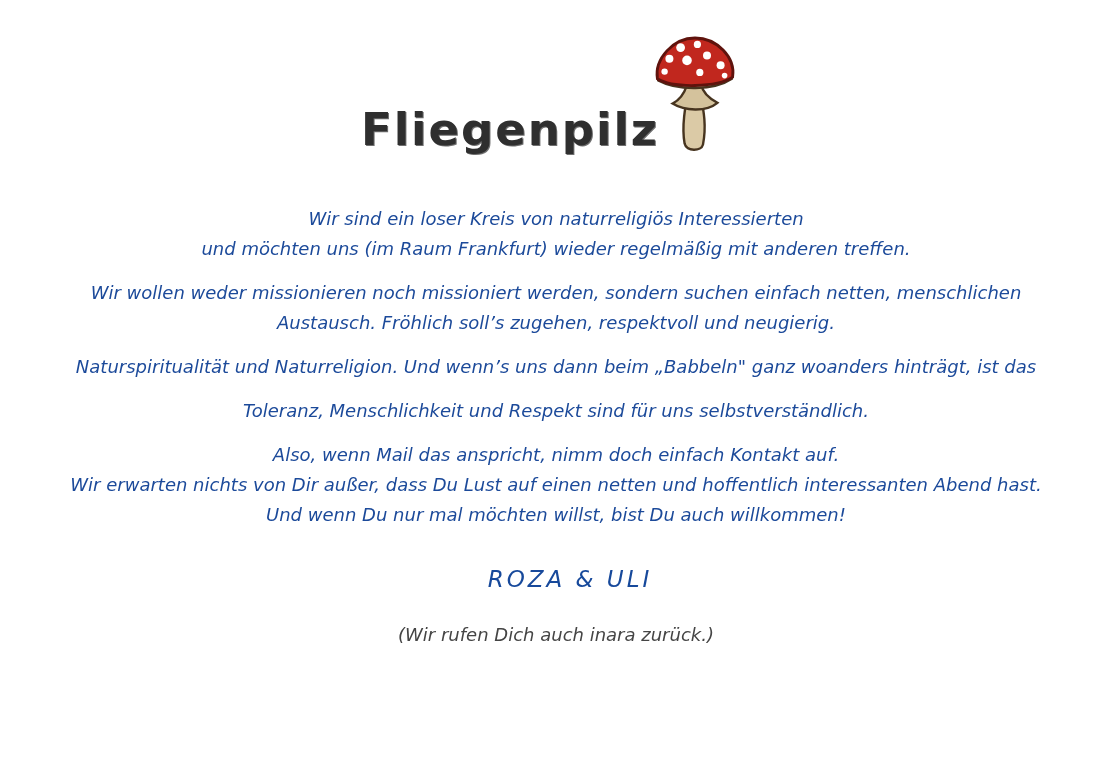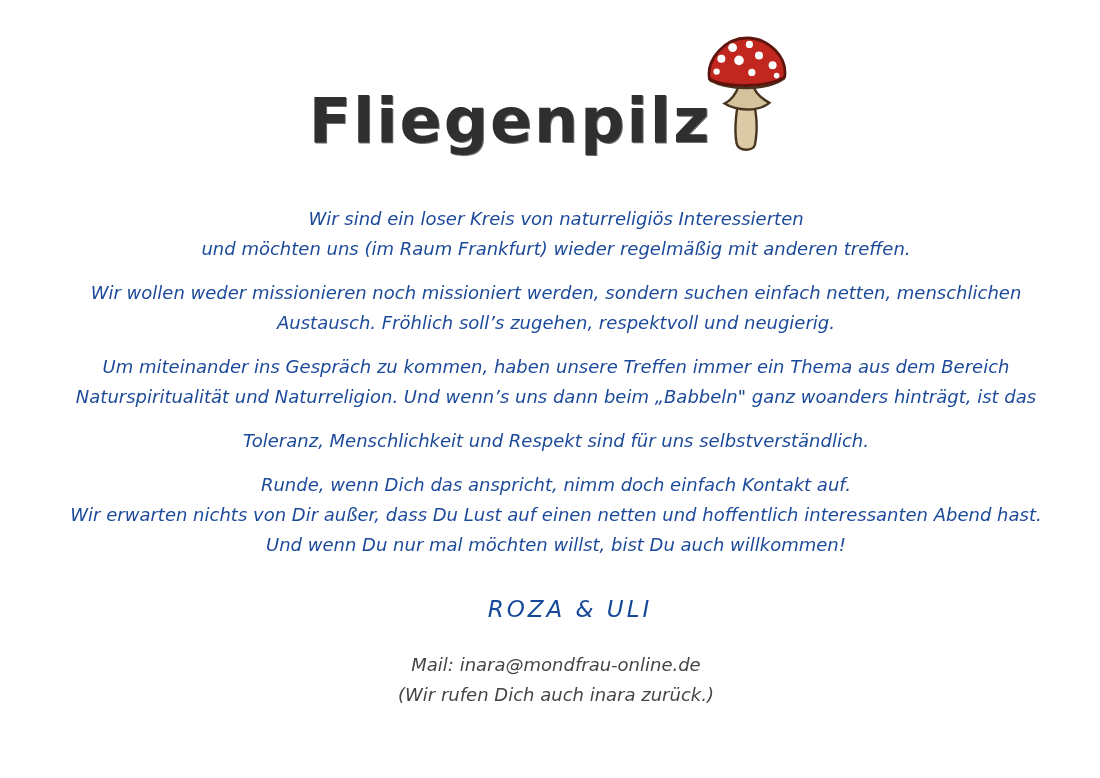--- a/index.html
+++ b/index.html
@@ -19,21 +19,21 @@
   }
   
   .title-row {
     display: flex;
     justify-content: center;
     align-items: flex-end;
   }
   .title-word {
     font-family: "DejaVu Sans", sans-serif;
     font-weight: 800;
-    font-size: 62px;
+    font-size: 45px;
     line-height: 1;
     color: #2f2f2f;
     letter-spacing: 2px;
     padding-bottom: 8px;
     text-shadow: 1px 1px 0 #6f6f6f;
   }
   .mushroom-wrap {
     width: 96px;
     height: 132px;
     margin: 0 -4px 0 -12px;
@@ -106,33 +106,31 @@
   <section class="intro">
     <p>
       <span class="line">Wir sind ein loser Kreis von naturreligiös Interessierten</span>
       <span class="line">und möchten uns (im Raum Frankfurt) wieder regelmäßig mit anderen treffen.</span>
     </p>
     <p>
       <span class="line">Wir wollen weder missionieren noch missioniert werden, sondern suchen einfach netten, menschlichen</span>
       <span class="line">Austausch. Fröhlich soll’s zugehen, respektvoll und neugierig.</span>
     </p>
     <p>
-      <span class="line">Um miteinander ins Gespräch zu kommen, haben unsere Treffen immer ein Thema aus dem Bereich</span>
       <span class="line">Naturspiritualität und Naturreligion. Und wenn’s uns dann beim „Babbeln" ganz woanders hinträgt, ist das</span>
     </p>
     <p>
       <span class="line">Toleranz, Menschlichkeit und Respekt sind für uns selbstverständlich.</span>
     </p>
     <p>
-      <span class="line">Runde, wenn Dich das anspricht, nimm doch einfach Kontakt auf.</span>
+      <span class="line">Also, wenn Mail das anspricht, nimm doch einfach Kontakt auf.</span>
       <span class="line">Wir erwarten nichts von Dir außer, dass Du Lust auf einen netten und hoffentlich interessanten Abend hast.</span>
       <span class="line">Und wenn Du nur mal möchten willst, bist Du auch willkommen!</span>
     </p>
   </section>
 
   <div class="signature">ROZA  &amp;  ULI</div>
 
   <footer class="contact">
-    <span class="line">Mail: inara@mondfrau-online.de</span>
     <span class="line">(Wir rufen Dich auch inara zurück.)</span>
   </footer>
 
 </div>
 
 </body></html>

